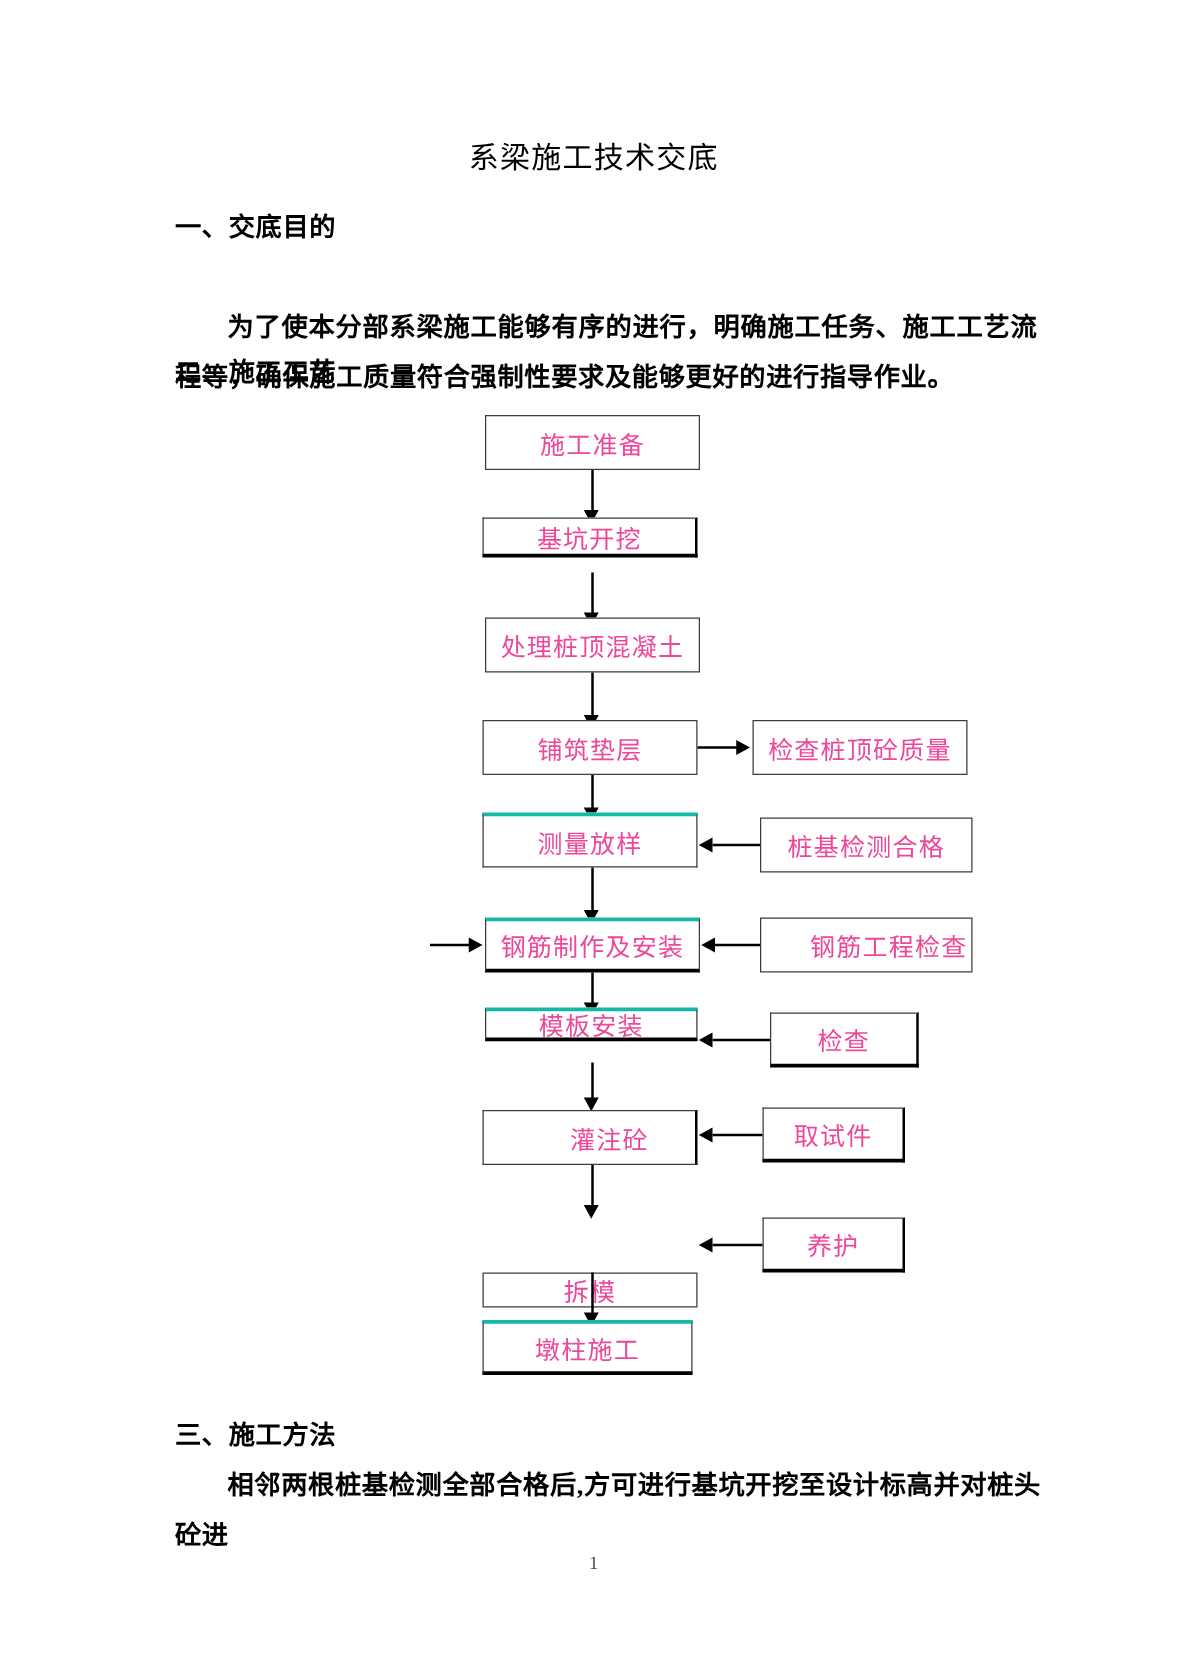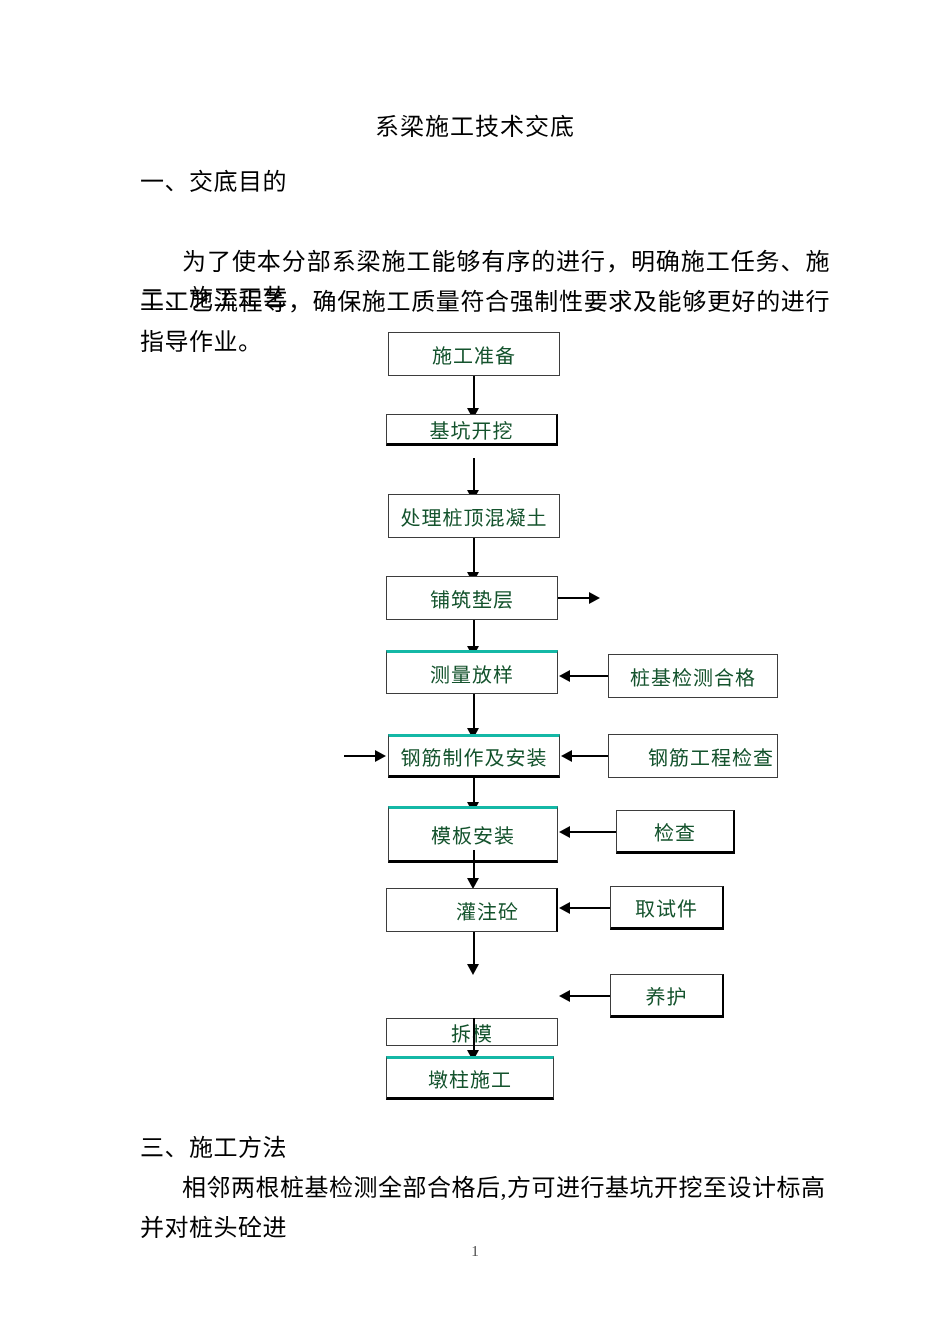--- a/index.html
+++ b/index.html
@@ -27,24 +27,25 @@
     left: 0;
     top: 112px;
     width: 950px;
     text-align: center;
     font-size: 24px;
     letter-spacing: 1px;
     line-height: 1.25;
   }
   .para {
     position: absolute;
-    font-size: 24px;
+    font-size: 21px;
     line-height: 40px;
     letter-spacing: 0.5px;
     white-space: pre-wrap;
+    font-weight: bold;
   }
   .heading-1 { left: 140px; top: 162px; }
   .body-1 {
     left: 140px;
     top: 198px;
     width: 690px;
     text-indent: 42px;
     text-align: justify;
     text-justify: inter-ideograph;
     margin-top: 44px;
@@ -78,21 +79,21 @@
   .node {
     position: absolute;
     box-sizing: border-box;
     border: 1px solid #3d3d3d;
     background: #ffffff;
     display: flex;
     align-items: center;
     justify-content: center;
     font-size: 20px;
     letter-spacing: 1px;
-    color: #14532d;
+    color: #ec4899;
   }
   
   .node.heavy-bottom { border-bottom: 3px solid #000000; }
   .node.heavy-top    { border-top: 3px solid #14b8a6; }
   .node.heavy-right  { border-right: 2px solid #000000; }
 
   .conn {
     position: absolute;
     background: #000000;
   }
@@ -156,39 +157,40 @@
     <div class="node heavy-top" style="left:386px; top:650px; width:172px; height:44px;">测量放样</div>
 
     <div class="conn v" style="left:473px; top:694px; height:36px;"></div>
     <div class="arrow down" style="left:467px; top:728px;"></div>
 
     <div class="node heavy-top heavy-bottom" style="left:388px; top:734px; width:172px; height:44px;">钢筋制作及安装</div>
 
     <div class="conn v" style="left:473px; top:778px; height:26px;"></div>
     <div class="arrow down" style="left:467px; top:802px;"></div>
 
-    <div class="node heavy-top heavy-bottom" style="left:388px; top:806px; width:170px; height:57px;">模板安装</div>
+    <div class="node heavy-top heavy-bottom" style="left:388px; top:806px; width:170px; height:27px;">模板安装</div>
 
     <div class="conn v" style="left:473px; top:850px; height:30px;"></div>
     <div class="arrow down" style="left:467px; top:878px;"></div>
 
     <div class="node heavy-right" style="left:386px; top:888px; width:172px; height:44px;padding-left:32px;">灌注砼</div>
 
     <div class="conn v" style="left:473px; top:932px; height:34px;"></div>
     <div class="arrow down" style="left:467px; top:964px;"></div>
 
     <div class="node" style="left:386px; top:1018px; width:172px; height:28px;">拆模</div>
 
     <div class="conn v" style="left:473px; top:1018px; height:34px;"></div>
     <div class="arrow down" style="left:467px; top:1050px;"></div>
 
     <div class="node heavy-top heavy-bottom" style="left:386px; top:1056px; width:168px; height:44px;">墩柱施工</div>
 
     <div class="conn h" style="left:558px; top:597px; width:33px;"></div>
     <div class="arrow right" style="left:589px; top:592px;"></div>
+    <div class="node" style="left:602px; top:576px; width:172px; height:44px;">检查桩顶砼质量</div>
 
     <div class="node" style="left:608px; top:654px; width:170px; height:44px;">桩基检测合格</div>
     <div class="conn h" style="left:570px; top:675px; width:38px;"></div>
     <div class="arrow left" style="left:559px; top:670px;"></div>
 
     <div class="node" style="left:608px; top:734px; width:170px; height:44px;padding-left:36px;">钢筋工程检查</div>
     <div class="conn h" style="left:572px; top:755px; width:36px;"></div>
     <div class="arrow left" style="left:561px; top:750px;"></div>
 
     <div class="conn h" style="left:344px; top:755px; width:33px;"></div>

